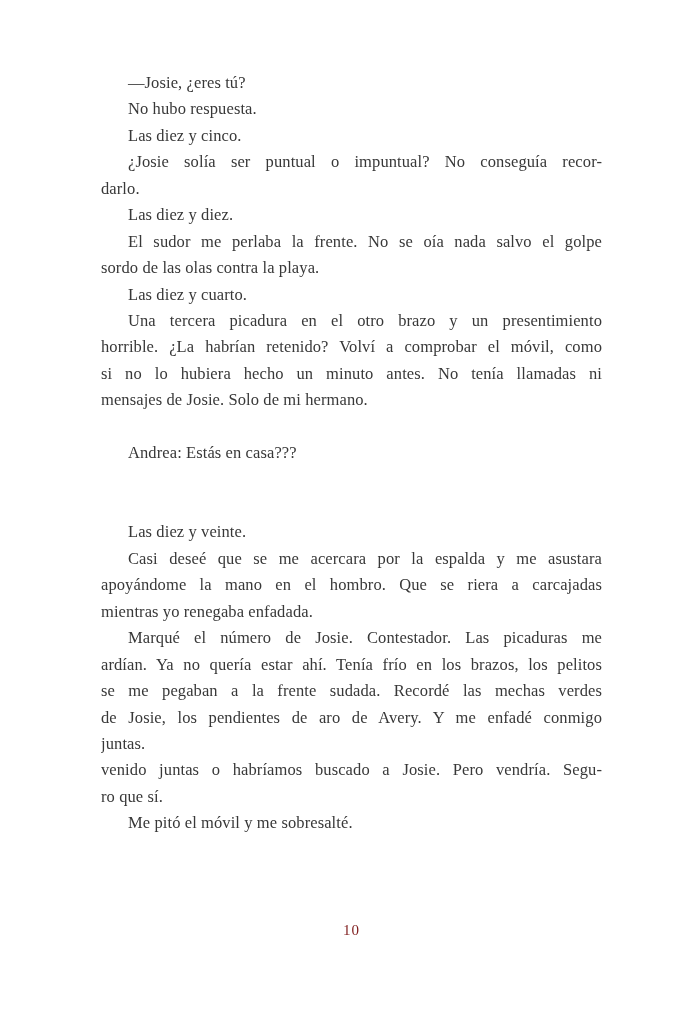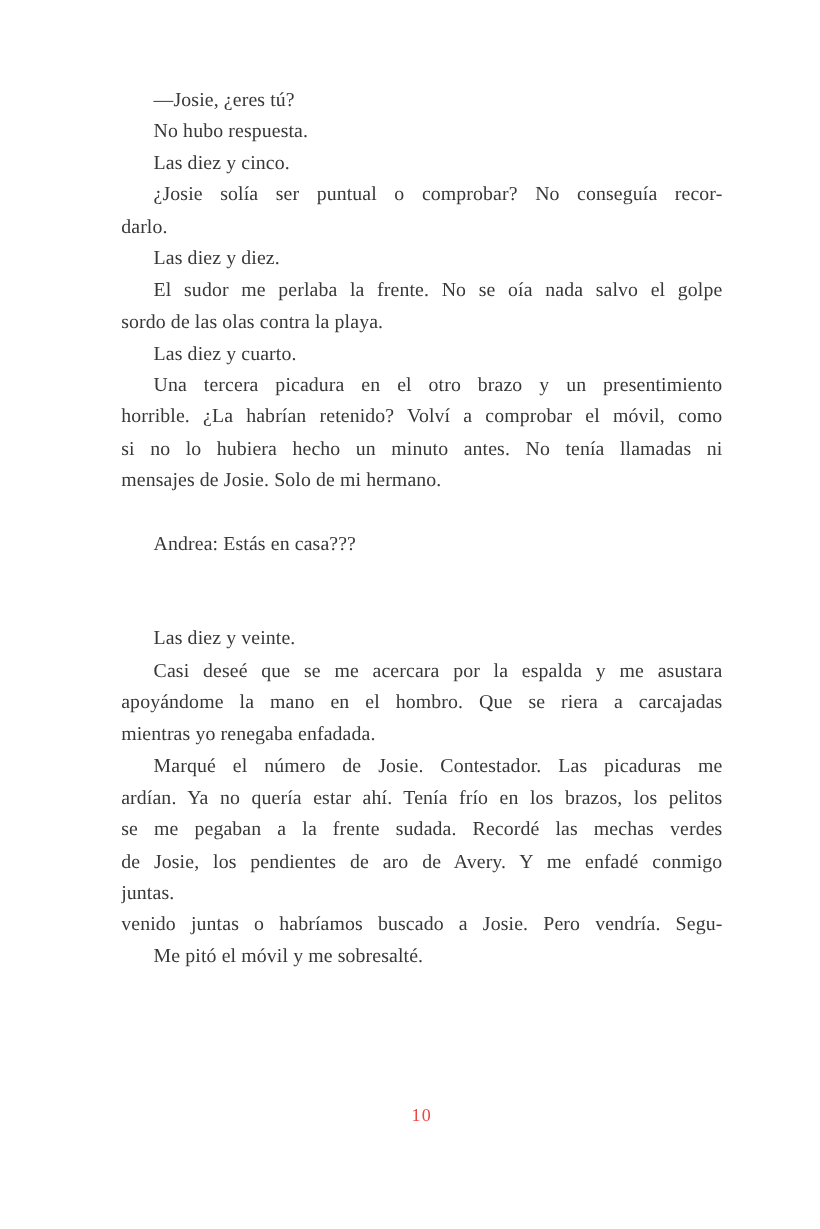--- a/index.html
+++ b/index.html
@@ -41,33 +41,33 @@
   .line.blank {
     height: 26.45px;
   }
   .page-number {
     position: absolute;
     top: 922px;
     left: 101px;
     width: 501px;
     text-align: center;
     font-size: 15px;
-    color: #ef4444;
+    color: #7f1d1d;
     letter-spacing: 1px;
   }
 </style>
 </head>
 <body>
 
 <div class="page">
   <div class="text-block" id="text-block">
       <div class="line indent">—Josie, ¿eres tú?</div>
       <div class="line indent">No hubo respuesta.</div>
       <div class="line indent">Las diez y cinco.</div>
-      <div class="line indent justify">¿Josie solía ser puntual o comprobar? No conseguía recor-</div>
+      <div class="line indent justify">¿Josie solía ser puntual o impuntual? No conseguía recor-</div>
       <div class="line">darlo.</div>
       <div class="line indent">Las diez y diez.</div>
       <div class="line indent justify">El sudor me perlaba la frente. No se oía nada salvo el golpe</div>
       <div class="line">sordo de las olas contra la playa.</div>
       <div class="line indent">Las diez y cuarto.</div>
       <div class="line indent justify">Una tercera picadura en el otro brazo y un presentimiento</div>
       <div class="line justify">horrible. ¿La habrían retenido? Volví a comprobar el móvil, como</div>
       <div class="line justify">si no lo hubiera hecho un minuto antes. No tenía llamadas ni</div>
       <div class="line">mensajes de Josie. Solo de mi hermano.</div>
       <div class="line blank"></div>
@@ -77,16 +77,17 @@
       <div class="line indent">Las diez y veinte.</div>
       <div class="line indent justify">Casi deseé que se me acercara por la espalda y me asustara</div>
       <div class="line justify">apoyándome la mano en el hombro. Que se riera a carcajadas</div>
       <div class="line">mientras yo renegaba enfadada.</div>
       <div class="line indent justify">Marqué el número de Josie. Contestador. Las picaduras me</div>
       <div class="line justify">ardían. Ya no quería estar ahí. Tenía frío en los brazos, los pelitos</div>
       <div class="line justify">se me pegaban a la frente sudada. Recordé las mechas verdes</div>
       <div class="line justify">de Josie, los pendientes de aro de Avery. Y me enfadé conmigo</div>
       <div class="line">juntas.</div>
       <div class="line justify">venido juntas o habríamos buscado a Josie. Pero vendría. Segu-</div>
+      <div class="line">ro que sí.</div>
       <div class="line indent">Me pitó el móvil y me sobresalté.</div>
     </div>
   <div class="page-number">10</div>
 </div>
 
 </body></html>

